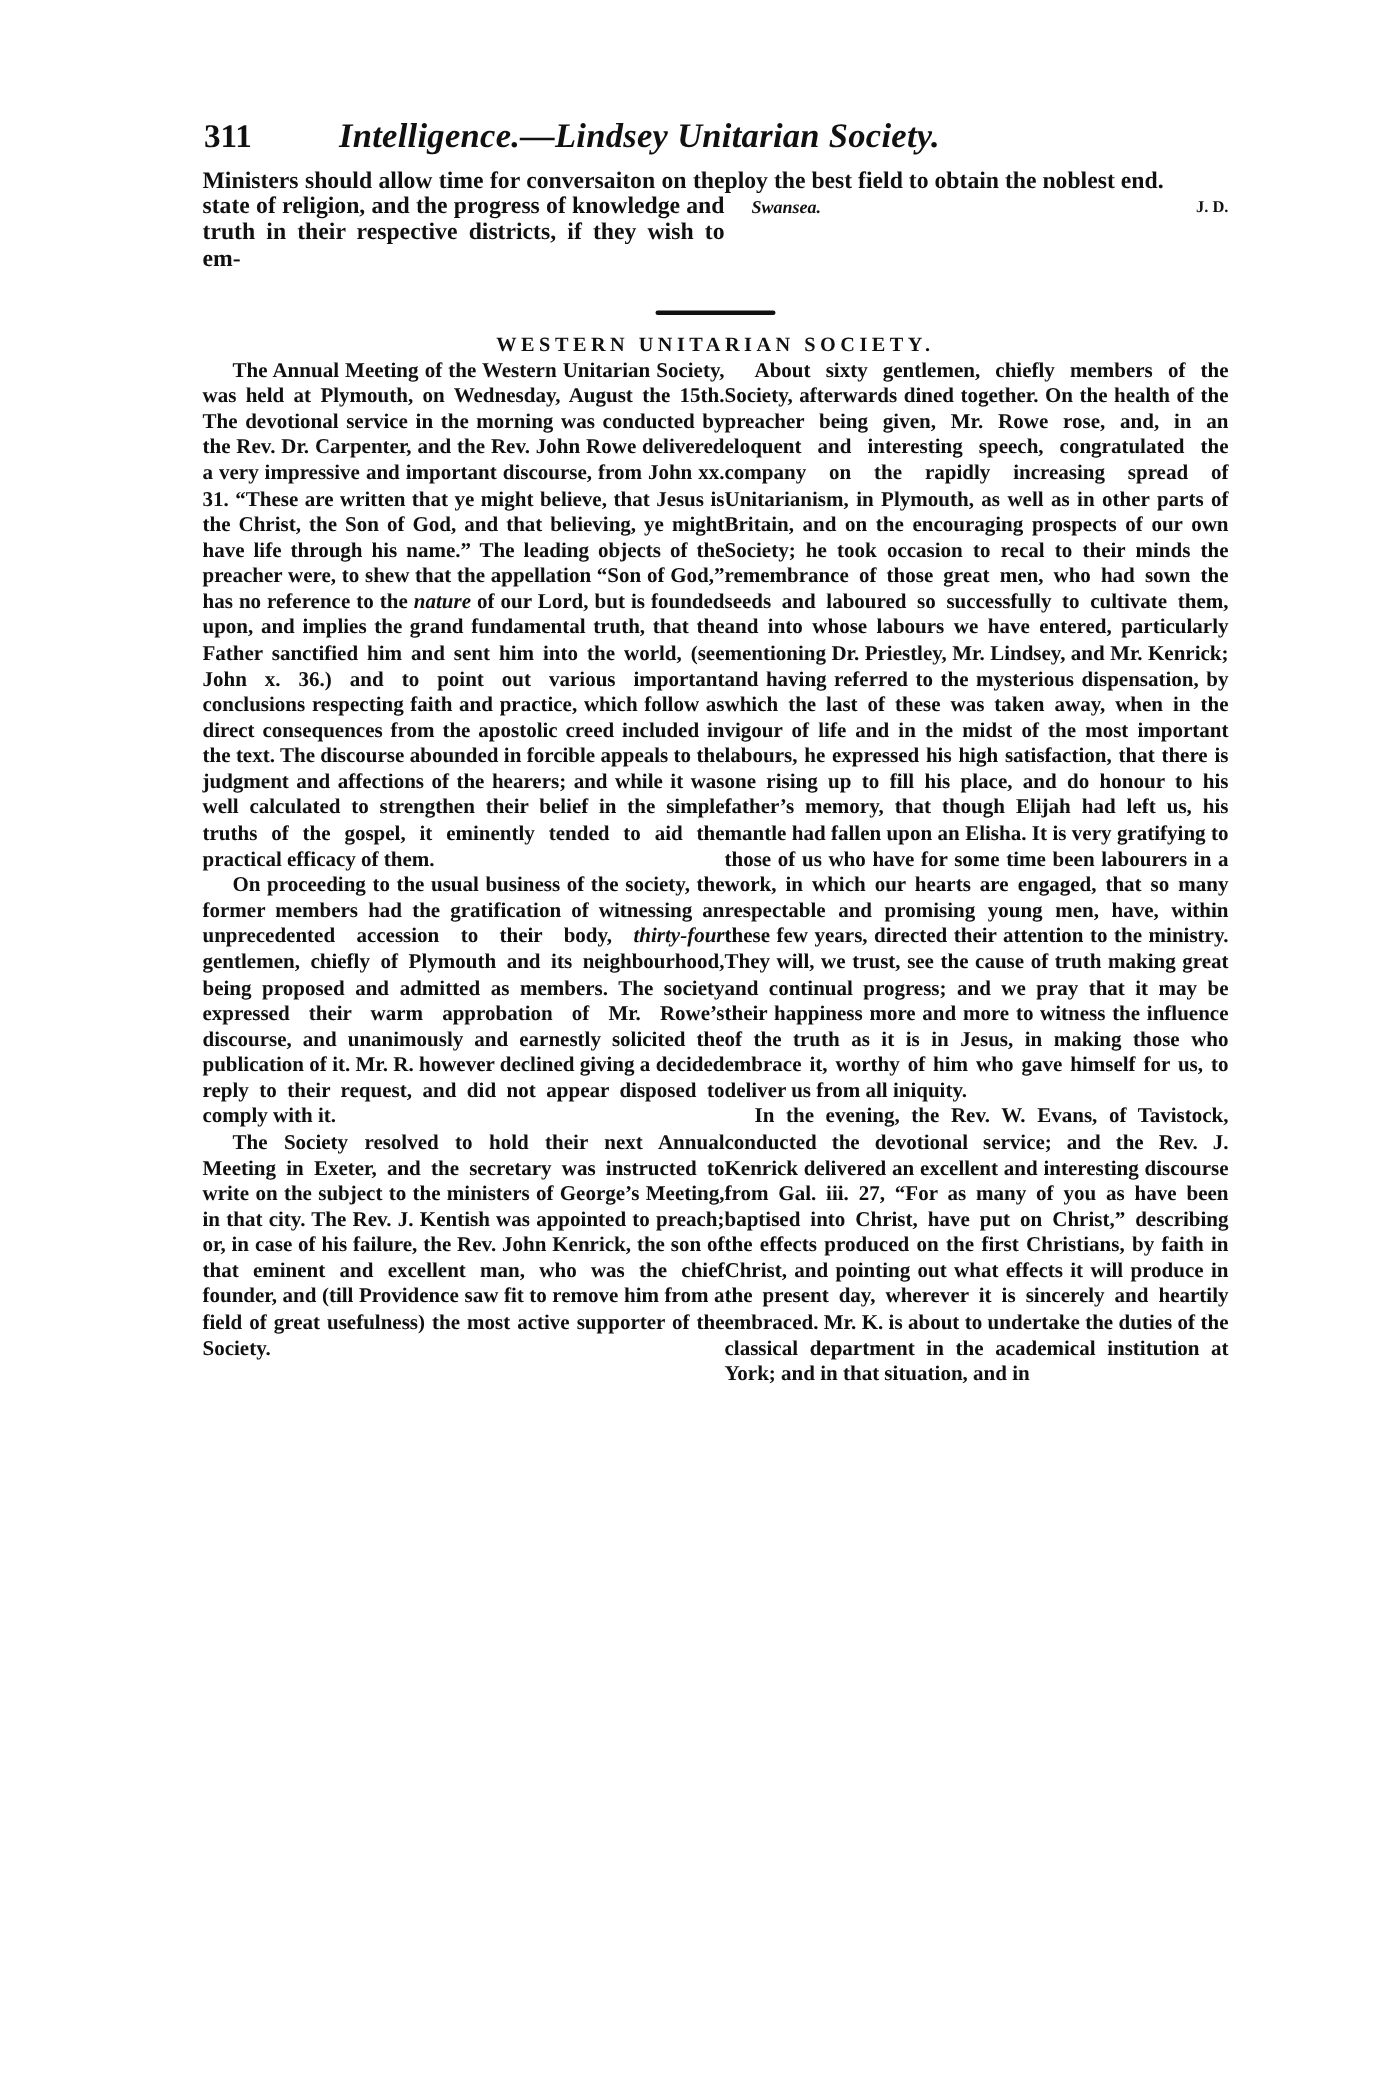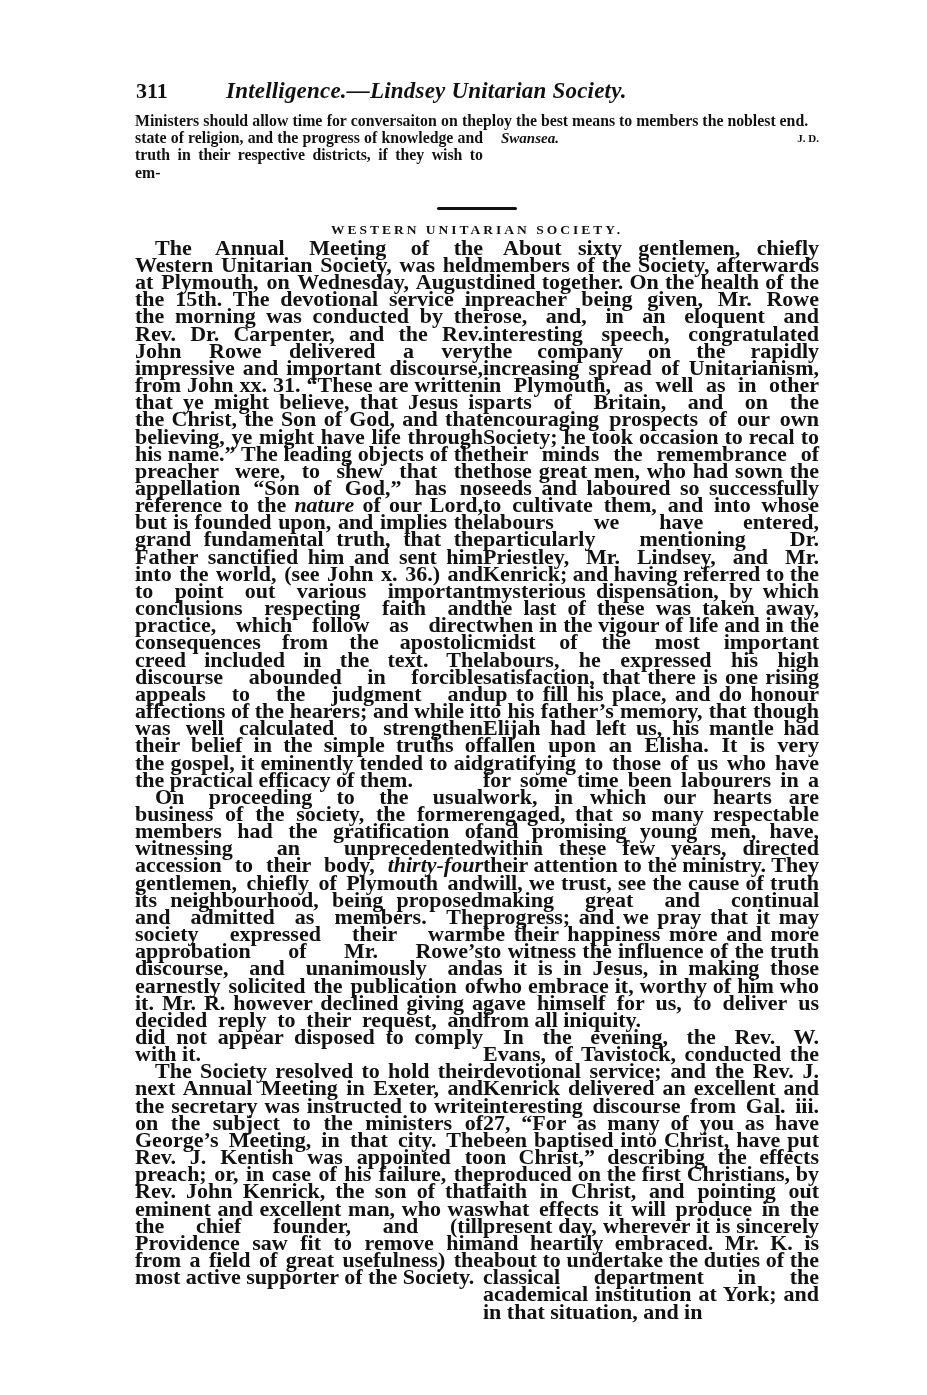--- a/index.html
+++ b/index.html
@@ -3,48 +3,48 @@
 <meta charset="utf-8">
 <style>
   html, body { margin: 0; padding: 0; background: #ffffff; }
   body { width: 927px; height: 1395px; position: relative; overflow: hidden;
          font-family: "Liberation Serif", "DejaVu Serif", serif; color: #111; }
   .page { position: absolute; left: 130px; top: 78px; width: 694px; }
   .running-head { position: relative; height: 34px; }
   .page-number { position: absolute; left: 6px; top: 0; font-size: 22px; font-weight: bold; }
   .running-title { position: absolute; left: 96px; top: 0; font-size: 23px; font-style: italic; font-weight: bold; letter-spacing: 0.2px; }
   .cols { display: flex; justify-content: center; }
-  .col { width: 348px; font-size: 22px; line-height: 17.2px; text-align: justify; font-weight: bold; }
+  .col { width: 348px; font-size: 14px; line-height: 17.2px; text-align: justify; font-weight: bold; }
   .col.right { width: 336px; }
   .col p { margin: 0; }
   .col p.indent { text-indent: 20px; }
   .top-block .col { font-size: 15.8px; }
   .signoff { display: flex; justify-content: space-between; padding-left: 18px; margin-top: 1px; }
-  .place { font-style: italic; font-size: 15px; }
+  .place { font-style: italic; font-size: 12px; }
   .initials { font-size: 11px; }
   .rule { width: 80px; height: 3px; background: #111; margin: 26px auto 0 auto; border-radius: 2px; }
   .section-heading { text-align: center; font-size: 13.5px; letter-spacing: 3px; font-weight: bold; margin: 12px 0 1px 0; }
   .body-cols .col { line-height: 17.15px; }
   i.em { font-style: italic; }
 </style>
 </head>
 <body>
 
 <div class="page">
   <div class="running-head">
     <span class="page-number">311</span>
     <span class="running-title">Intelligence.—Lindsey Unitarian Society.</span>
   </div>
 
   <div class="cols top-block">
     <div class="col">
       <p>Ministers should allow time for conversaiton on the state of religion, and the progress of knowledge and truth in their respective districts, if they wish to em-</p>
     </div>
     <div class="col right">
-      <p>ploy the best means to members the noblest end.</p>
+      <p>ploy the best field to obtain the noblest end.</p>
       <div class="signoff">
         <span class="place">Swansea.</span>
         <span class="initials">J. D.</span>
       </div>
     </div>
   </div>
 
   <div class="rule"></div>
   <div class="section-heading">WESTERN UNITARIAN SOCIETY.</div>
 

